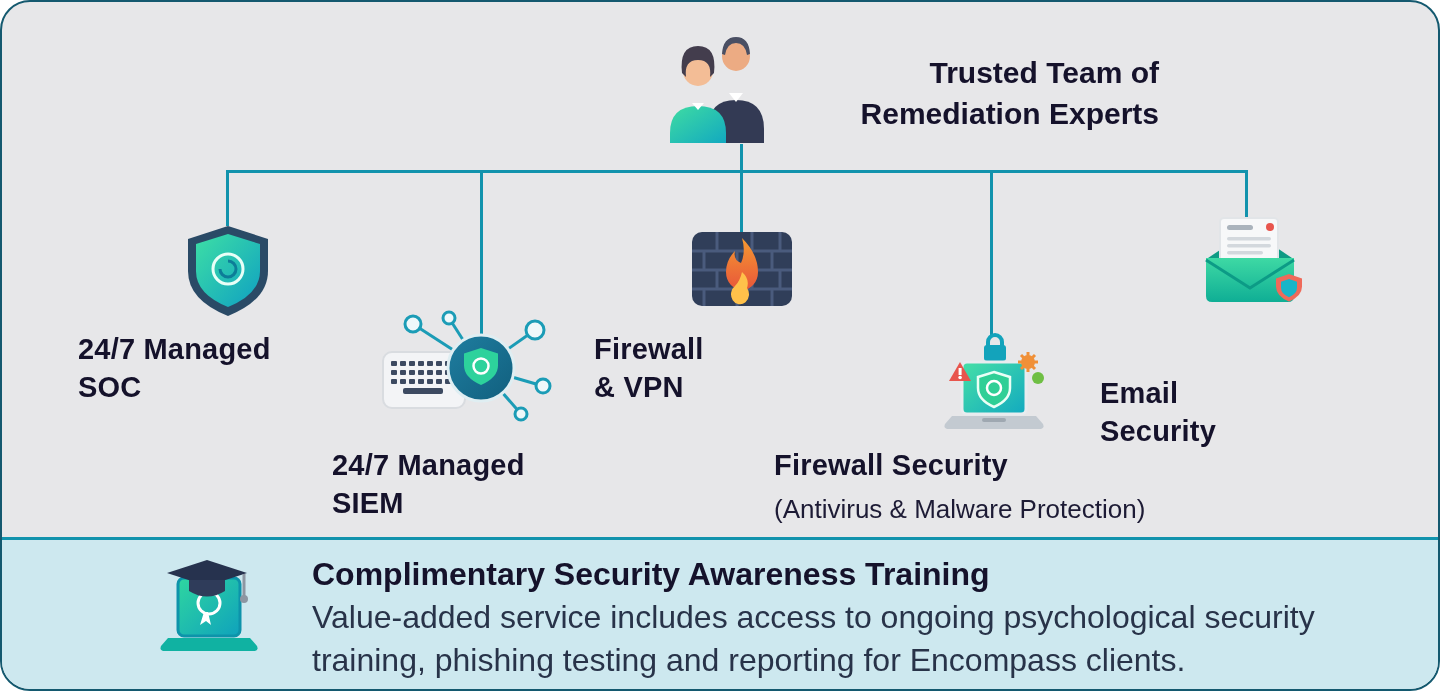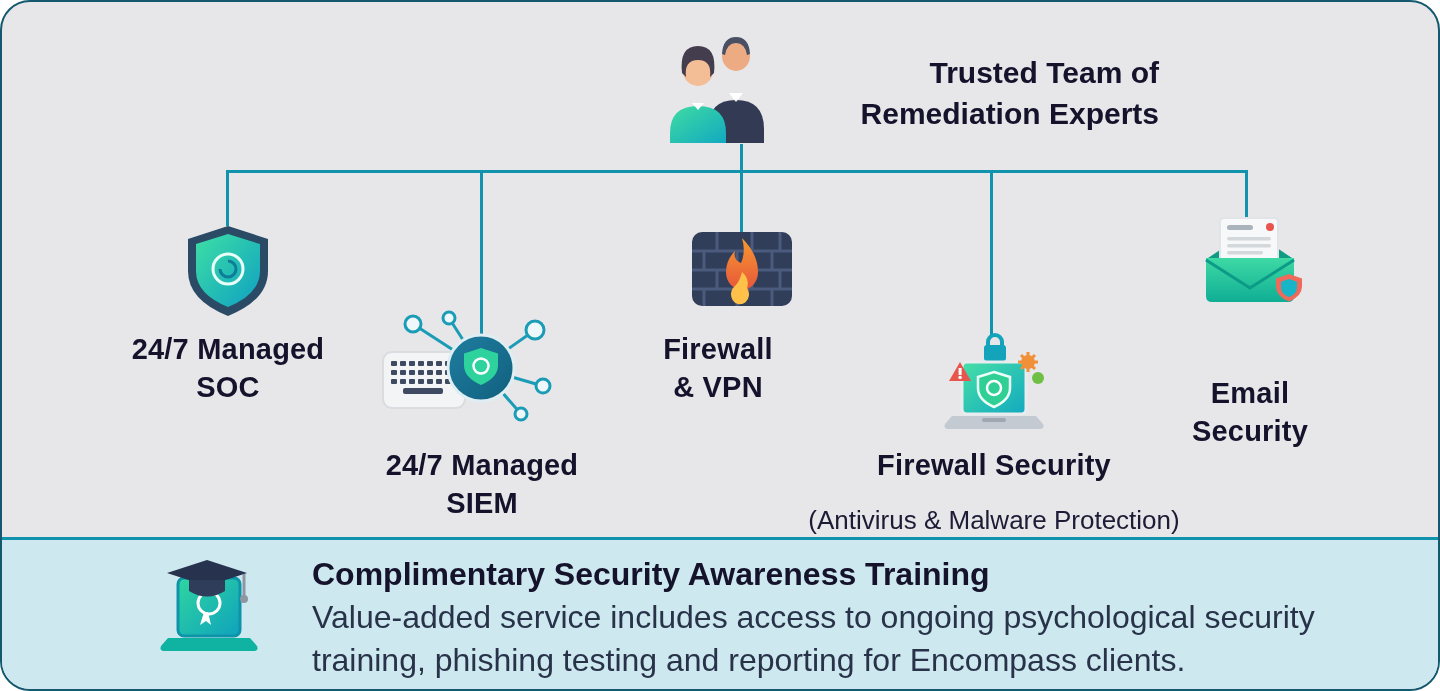--- a/index.html
+++ b/index.html
@@ -21,28 +21,27 @@
   .vline { width: 3px; }
   .root-title {
     position: absolute;
     left: 812px; top: 50px; width: 345px;
     font-size: 30px; font-weight: 700; line-height: 1.38;
     color: #15122b;
     text-align: right;
   }
   .node-label {
     position: absolute;
-    text-align: center;
     font-size: 29px; font-weight: 700; line-height: 1.32;
     color: #15122b;
     letter-spacing: 0.2px;
   }
   .node-sub {
     font-size: 26px; font-weight: 400; letter-spacing: 0;
-    margin-top: 19px; color: #1d1b35;
+    margin-top: 8px; color: #1d1b35;
   }
   .banner {
     position: absolute;
     left: 0; right: 0; bottom: 0; height: 152px;
     background: #cde8ef;
     border-top: 3px solid #1293ad;
   }
   .banner-title {
     position: absolute; left: 310px; top: 16px;
     font-size: 32px; font-weight: 700; color: #15122b;
@@ -189,21 +188,21 @@
           <line x1="62" y1="40" x2="62" y2="59"></line>
           <line x1="90" y1="40" x2="90" y2="59"></line>
         <line x1="14" y1="59" x2="14" y2="76"></line>
           <line x1="47" y1="59" x2="47" y2="76"></line>
           <line x1="82" y1="59" x2="82" y2="76"></line>
       </g>
       <path d="M52 8 q16 16 16 34 a16 18 0 1 1 -32 0 q0 -12 9 -21 q-2 9 6 12 q5 -11 1 -25" fill="url(#flameg)"></path>
       <path d="M52 42 q8 7 5 16 a9 10 0 1 1 -12 -2 q5 -5 7 -14" fill="#ffc14a"></path>
     </svg>
   </div>
-  <div class="node-label" style="left:566px; top:328px; width:300px;">
+  <div class="node-label" style="left:592px; top:328px; width:300px;">
     <div>Firewall</div>
     <div>&amp; VPN</div>
   </div>
 
   <div class="icon" style="left:930px; top:330px;">
     <svg width="120" height="100" viewBox="0 0 120 100">
       <defs>
         <linearGradient id="epg" x1="0" y1="0" x2="1" y2="1">
           <stop offset="0" stop-color="#46e0a6"></stop>
             <stop offset="1" stop-color="#12a9c0"></stop>

